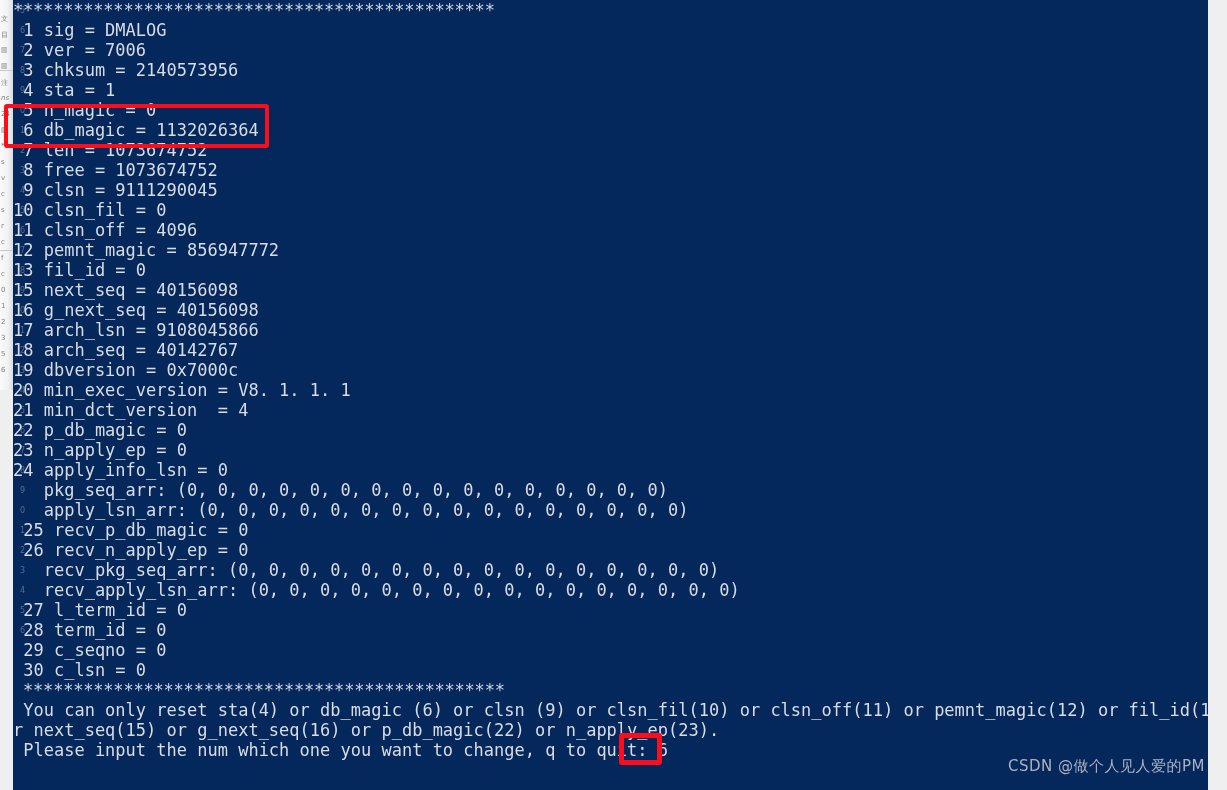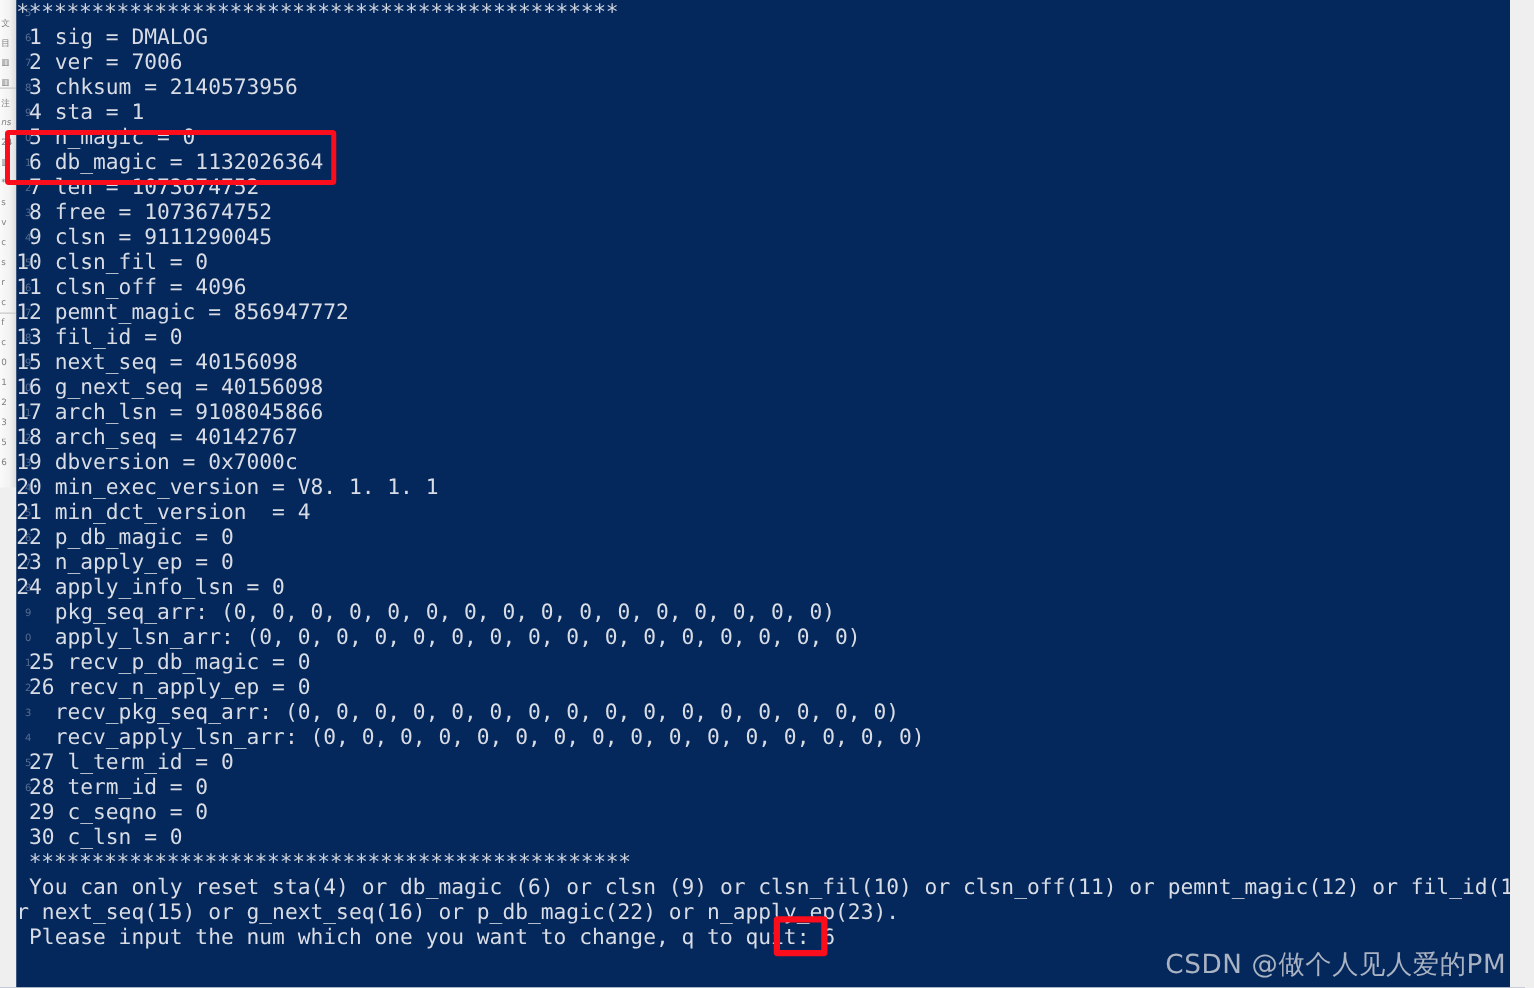--- a/index.html
+++ b/index.html
@@ -107,21 +107,21 @@
     background: transparent;
   }
   #annot-db-magic { left: 4px;   top: 104px; width: 265px; height: 44px; }
   #annot-input    { left: 619px; top: 733px; width: 43px;  height: 32px; border-width: 5px; }
 
   
   #watermark {
     position: absolute;
     right: 22px;
     top: 757px;
-    font-size: 21px;
+    font-size: 15px;
     color: #b9bfca;
     font-family: "DejaVu Sans", "Liberation Sans", sans-serif;
     white-space: nowrap;
     opacity: .92;
     letter-spacing: .5px;
   }
 </style>
 </head>
 <body>
 

